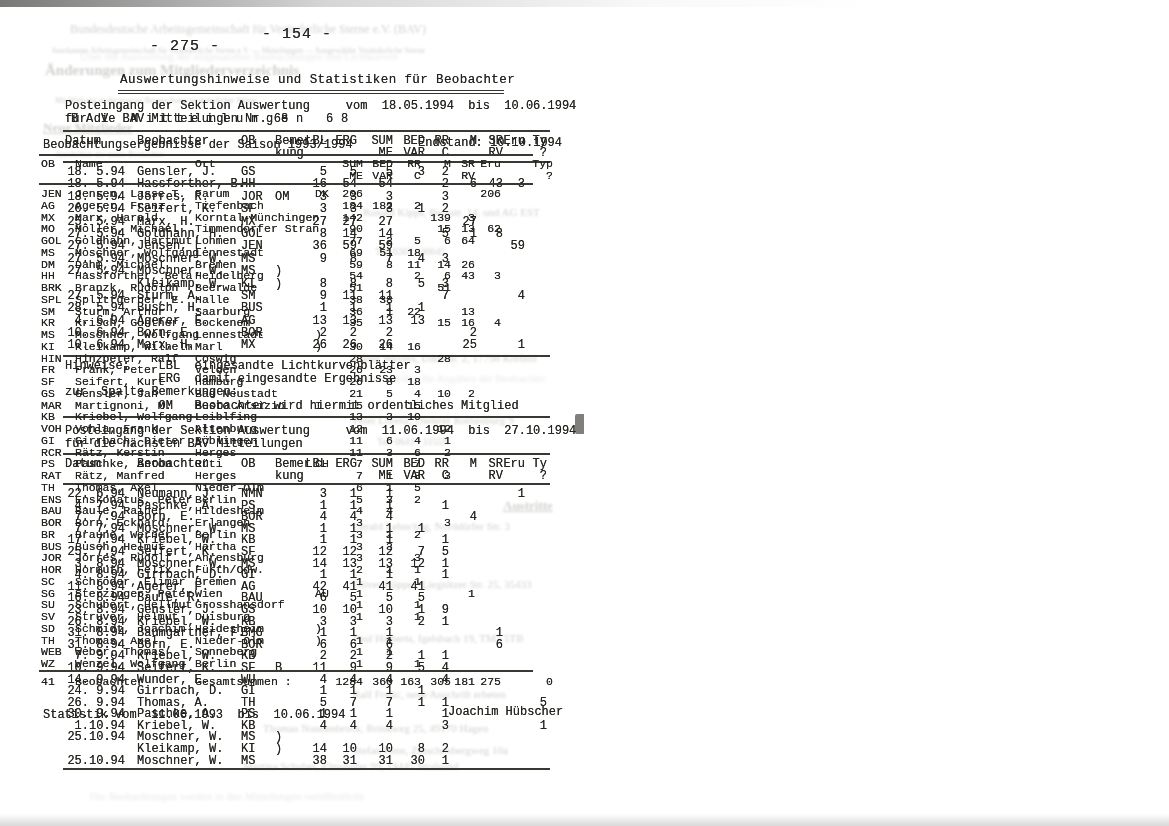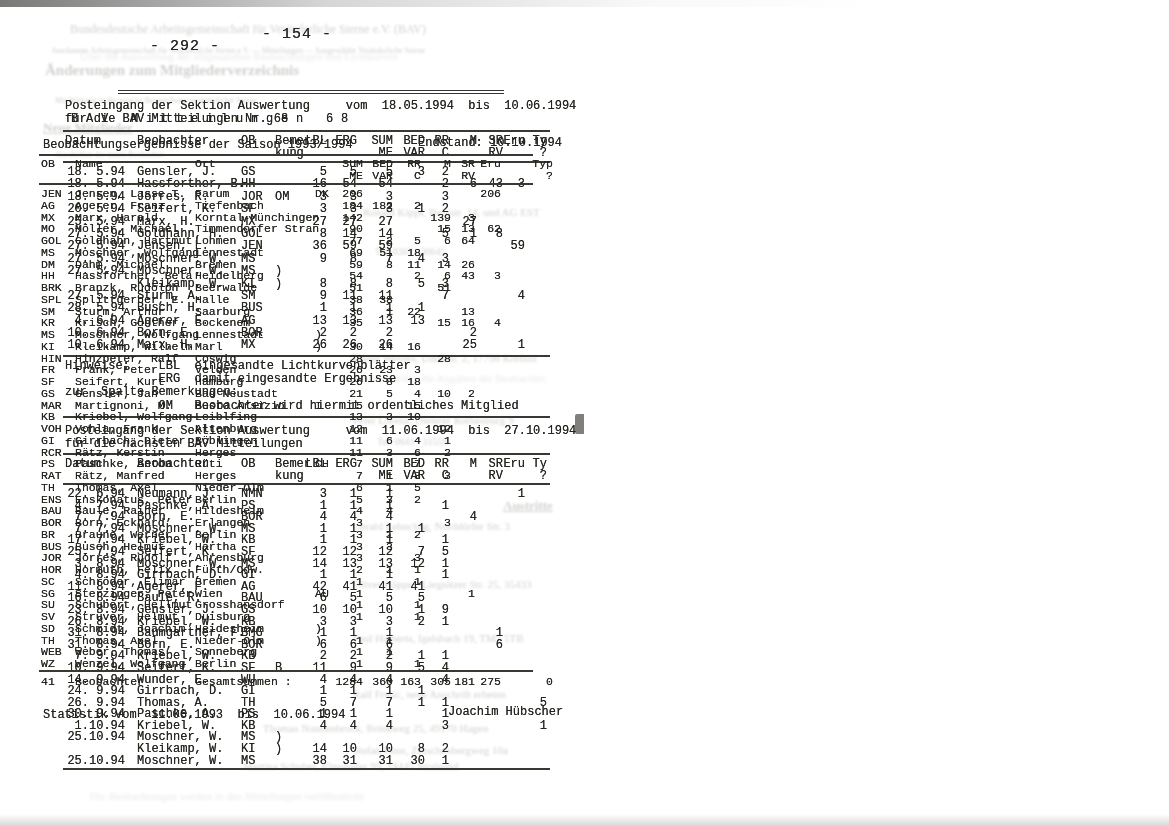--- a/index.html
+++ b/index.html
@@ -86,20 +86,21 @@
   .edge-notch{right:0;top:414px;width:9px;height:20px;background:#3c3a36;opacity:.65;border-radius:2px 0 0 2px;}
 </style>
 </head>
 <body>
 
 <div class="page" style="left:0;width:585px;">
   <div class="ghosts ghosts-left"><div class="ghost-line" style="left: 80px; top: 50px; font-size: 11px;">Über die Auswertung der eingesandten Beobachtungen und Lichtkurven</div><div class="ghost-line" style="left: 340px; top: 372px; font-size: 11px;">Verändert werden die Angaben der Beobachter</div><div class="ghost-line" style="left: 90px; top: 790px; font-size: 11px;">Die Beobachtungen werden in den Mitteilungen veröffentlicht</div></div>
 
   <div class="pagenum ink" style="left:262px;top:26px;">- 154 -</div>
 
+  <div class="sec-title ink" style="left:120px;top:73px;">Auswertungshinweise und Statistiken für Beobachter</div>
   <div class="dline" style="left:118px;top:90px;width:386px;"></div>
   <div class="dline" style="left:118px;top:93px;width:386px;"></div>
 
   <div class="ttl ink" style="left:65px;top:99px;">Posteingang der Sektion Auswertung     vom  18.05.1994  bis  10.06.1994</div>
   <div class="ttl ink" style="left:65px;top:112px;">für die BAV Mitteilungen Nr. 68</div>
 
   <div class="hr" style="left:63px;top:130px;width:487px;"></div>
   <div class="tbl lt hdr ink" style="left:65px;top:135px;"><div class="tr"><span class="td c0">Datum</span><span class="td c1">Beobachter</span><span class="td c2">OB</span><span class="td c3">Bemer</span><span class="td c4">LBL</span><span class="td c5">ERG</span><span class="td c6">SUM</span><span class="td c7">BED</span><span class="td c8">RR</span><span class="td c9">M</span><span class="td c10">SR</span><span class="td c11">Eru</span><span class="td c12">Ty</span></div><div class="tr"><span class="td c0"></span><span class="td c1"></span><span class="td c2"></span><span class="td c3">kung</span><span class="td c4"></span><span class="td c5"></span><span class="td c6">ME</span><span class="td c7">VAR</span><span class="td c8">C</span><span class="td c9"></span><span class="td c10">RV</span><span class="td c11"></span><span class="td c12">?</span></div></div>
   <div class="hr" style="left:63px;top:161px;width:487px;"></div>
   <div class="tbl lt ink" style="left:65px;top:166px;"><div class="tr"><span class="td c0">18. 5.94</span><span class="td c1">Gensler, J.</span><span class="td c2">GS</span><span class="td c3"></span><span class="td c4">5</span><span class="td c5">5</span><span class="td c6">5</span><span class="td c7">3</span><span class="td c8">2</span><span class="td c9"></span><span class="td c10"></span><span class="td c11"></span><span class="td c12"></span></div><div class="tr"><span class="td c0">18. 5.94</span><span class="td c1">Hassforther, B.</span><span class="td c2">HH</span><span class="td c3"></span><span class="td c4">16</span><span class="td c5">54</span><span class="td c6">54</span><span class="td c7"></span><span class="td c8">2</span><span class="td c9">6</span><span class="td c10">43</span><span class="td c11">3</span><span class="td c12"></span></div><div class="tr"><span class="td c0">18. 5.94</span><span class="td c1">Jörres, R.</span><span class="td c2">JOR</span><span class="td c3">OM</span><span class="td c4">3</span><span class="td c5">3</span><span class="td c6">3</span><span class="td c7"></span><span class="td c8">3</span><span class="td c9"></span><span class="td c10"></span><span class="td c11"></span><span class="td c12"></span></div><div class="tr"><span class="td c0">20. 5.94</span><span class="td c1">Seifert, K.</span><span class="td c2">SF</span><span class="td c3"></span><span class="td c4">3</span><span class="td c5">3</span><span class="td c6">3</span><span class="td c7">1</span><span class="td c8">2</span><span class="td c9"></span><span class="td c10"></span><span class="td c11"></span><span class="td c12"></span></div><div class="tr"><span class="td c0">25. 5.94</span><span class="td c1">Marx, H.</span><span class="td c2">MX</span><span class="td c3"></span><span class="td c4">27</span><span class="td c5">27</span><span class="td c6">27</span><span class="td c7"></span><span class="td c8"></span><span class="td c9">27</span><span class="td c10"></span><span class="td c11"></span><span class="td c12"></span></div><div class="tr"><span class="td c0">27. 5.94</span><span class="td c1">Goldhahn, H.</span><span class="td c2">GOL</span><span class="td c3"></span><span class="td c4">8</span><span class="td c5">14</span><span class="td c6">14</span><span class="td c7"></span><span class="td c8">5</span><span class="td c9">1</span><span class="td c10">8</span><span class="td c11"></span><span class="td c12"></span></div><div class="tr"><span class="td c0">27. 5.94</span><span class="td c1">Jensen, L.</span><span class="td c2">JEN</span><span class="td c3"></span><span class="td c4">36</span><span class="td c5">59</span><span class="td c6">59</span><span class="td c7"></span><span class="td c8"></span><span class="td c9"></span><span class="td c10"></span><span class="td c11">59</span><span class="td c12"></span></div><div class="tr"><span class="td c0">27. 5.94</span><span class="td c1">Moschner, W.</span><span class="td c2">MS</span><span class="td c3"></span><span class="td c4">9</span><span class="td c5">8</span><span class="td c6">7</span><span class="td c7">4</span><span class="td c8">3</span><span class="td c9"></span><span class="td c10"></span><span class="td c11"></span><span class="td c12"></span></div><div class="tr"><span class="td c0">27. 5.94</span><span class="td c1">Moschner, W.</span><span class="td c2">MS</span><span class="td c3">)</span><span class="td c4"></span><span class="td c5"></span><span class="td c6"></span><span class="td c7"></span><span class="td c8"></span><span class="td c9"></span><span class="td c10"></span><span class="td c11"></span><span class="td c12"></span></div><div class="tr"><span class="td c0"></span><span class="td c1">Kleikamp, W.</span><span class="td c2">KI</span><span class="td c3">)</span><span class="td c4">8</span><span class="td c5">8</span><span class="td c6">8</span><span class="td c7">5</span><span class="td c8">3</span><span class="td c9"></span><span class="td c10"></span><span class="td c11"></span><span class="td c12"></span></div><div class="tr"><span class="td c0">27. 5.94</span><span class="td c1">Sturm, A.</span><span class="td c2">SM</span><span class="td c3"></span><span class="td c4">9</span><span class="td c5">11</span><span class="td c6">11</span><span class="td c7"></span><span class="td c8">7</span><span class="td c9"></span><span class="td c10"></span><span class="td c11">4</span><span class="td c12"></span></div><div class="tr"><span class="td c0">28. 5.94</span><span class="td c1">Busch, H.</span><span class="td c2">BUS</span><span class="td c3"></span><span class="td c4">1</span><span class="td c5">1</span><span class="td c6">1</span><span class="td c7">1</span><span class="td c8"></span><span class="td c9"></span><span class="td c10"></span><span class="td c11"></span><span class="td c12"></span></div><div class="tr"><span class="td c0">4. 6.94</span><span class="td c1">Agerer, F.</span><span class="td c2">AG</span><span class="td c3"></span><span class="td c4">13</span><span class="td c5">13</span><span class="td c6">13</span><span class="td c7">13</span><span class="td c8"></span><span class="td c9"></span><span class="td c10"></span><span class="td c11"></span><span class="td c12"></span></div><div class="tr"><span class="td c0">10. 6.94</span><span class="td c1">Born, E.</span><span class="td c2">BOR</span><span class="td c3"></span><span class="td c4">2</span><span class="td c5">2</span><span class="td c6">2</span><span class="td c7"></span><span class="td c8"></span><span class="td c9">2</span><span class="td c10"></span><span class="td c11"></span><span class="td c12"></span></div><div class="tr"><span class="td c0">10. 6.94</span><span class="td c1">Marx, H.</span><span class="td c2">MX</span><span class="td c3"></span><span class="td c4">26</span><span class="td c5">26</span><span class="td c6">26</span><span class="td c7"></span><span class="td c8"></span><span class="td c9">25</span><span class="td c10"></span><span class="td c11">1</span><span class="td c12"></span></div></div>
@@ -117,21 +118,21 @@
   <div class="hr" style="left:63px;top:453px;width:487px;"></div>
   <div class="tbl lt hdr ink" style="left:65px;top:458px;"><div class="tr"><span class="td c0">Datum</span><span class="td c1">Beobachter</span><span class="td c2">OB</span><span class="td c3">Bemer</span><span class="td c4">LBL</span><span class="td c5">ERG</span><span class="td c6">SUM</span><span class="td c7">BED</span><span class="td c8">RR</span><span class="td c9">M</span><span class="td c10">SR</span><span class="td c11">Eru</span><span class="td c12">Ty</span></div><div class="tr"><span class="td c0"></span><span class="td c1"></span><span class="td c2"></span><span class="td c3">kung</span><span class="td c4"></span><span class="td c5"></span><span class="td c6">ME</span><span class="td c7">VAR</span><span class="td c8">C</span><span class="td c9"></span><span class="td c10">RV</span><span class="td c11"></span><span class="td c12">?</span></div></div>
   <div class="hr" style="left:63px;top:483px;width:487px;"></div>
   <div class="tbl lt t2 ink" style="left:65px;top:489px;"><div class="tr"><span class="td c0">22. 6.94</span><span class="td c1">Neumann, J.</span><span class="td c2">NMN</span><span class="td c3"></span><span class="td c4">3</span><span class="td c5">1</span><span class="td c6">1</span><span class="td c7"></span><span class="td c8"></span><span class="td c9"></span><span class="td c10"></span><span class="td c11">1</span><span class="td c12"></span></div><div class="tr"><span class="td c0">4. 7.94</span><span class="td c1">Paschke, A.</span><span class="td c2">PS</span><span class="td c3"></span><span class="td c4">1</span><span class="td c5">1</span><span class="td c6">1</span><span class="td c7"></span><span class="td c8">1</span><span class="td c9"></span><span class="td c10"></span><span class="td c11"></span><span class="td c12"></span></div><div class="tr"><span class="td c0">7. 7.94</span><span class="td c1">Born, E.</span><span class="td c2">BOR</span><span class="td c3"></span><span class="td c4">4</span><span class="td c5">4</span><span class="td c6">4</span><span class="td c7"></span><span class="td c8"></span><span class="td c9">4</span><span class="td c10"></span><span class="td c11"></span><span class="td c12"></span></div><div class="tr"><span class="td c0">7. 7.94</span><span class="td c1">Moschner, W.</span><span class="td c2">MS</span><span class="td c3"></span><span class="td c4">1</span><span class="td c5">1</span><span class="td c6">1</span><span class="td c7">1</span><span class="td c8"></span><span class="td c9"></span><span class="td c10"></span><span class="td c11"></span><span class="td c12"></span></div><div class="tr"><span class="td c0">17. 7.94</span><span class="td c1">Kriebel, W.</span><span class="td c2">KB</span><span class="td c3"></span><span class="td c4">1</span><span class="td c5">1</span><span class="td c6">1</span><span class="td c7"></span><span class="td c8">1</span><span class="td c9"></span><span class="td c10"></span><span class="td c11"></span><span class="td c12"></span></div><div class="tr"><span class="td c0">25. 7.94</span><span class="td c1">Seifert, K.</span><span class="td c2">SF</span><span class="td c3"></span><span class="td c4">12</span><span class="td c5">12</span><span class="td c6">12</span><span class="td c7">7</span><span class="td c8">5</span><span class="td c9"></span><span class="td c10"></span><span class="td c11"></span><span class="td c12"></span></div><div class="tr"><span class="td c0">3. 8.94</span><span class="td c1">Moschner, W.</span><span class="td c2">MS</span><span class="td c3"></span><span class="td c4">14</span><span class="td c5">13</span><span class="td c6">13</span><span class="td c7">12</span><span class="td c8">1</span><span class="td c9"></span><span class="td c10"></span><span class="td c11"></span><span class="td c12"></span></div><div class="tr"><span class="td c0">4. 8.94</span><span class="td c1">Girrbach, D.</span><span class="td c2">GI</span><span class="td c3"></span><span class="td c4">1</span><span class="td c5">1</span><span class="td c6">1</span><span class="td c7"></span><span class="td c8">1</span><span class="td c9"></span><span class="td c10"></span><span class="td c11"></span><span class="td c12"></span></div><div class="tr"><span class="td c0">11. 8.94</span><span class="td c1">Agerer, F.</span><span class="td c2">AG</span><span class="td c3"></span><span class="td c4">42</span><span class="td c5">41</span><span class="td c6">41</span><span class="td c7">41</span><span class="td c8"></span><span class="td c9"></span><span class="td c10"></span><span class="td c11"></span><span class="td c12"></span></div><div class="tr"><span class="td c0">16. 8.94</span><span class="td c1">Baule, R.</span><span class="td c2">BAU</span><span class="td c3"></span><span class="td c4">6</span><span class="td c5">5</span><span class="td c6">5</span><span class="td c7">5</span><span class="td c8"></span><span class="td c9"></span><span class="td c10"></span><span class="td c11"></span><span class="td c12"></span></div><div class="tr"><span class="td c0">23. 8.94</span><span class="td c1">Gensler, J.</span><span class="td c2">GS</span><span class="td c3"></span><span class="td c4">10</span><span class="td c5">10</span><span class="td c6">10</span><span class="td c7">1</span><span class="td c8">9</span><span class="td c9"></span><span class="td c10"></span><span class="td c11"></span><span class="td c12"></span></div><div class="tr"><span class="td c0">26. 8.94</span><span class="td c1">Kriebel, W.</span><span class="td c2">KB</span><span class="td c3"></span><span class="td c4">3</span><span class="td c5">3</span><span class="td c6">3</span><span class="td c7">2</span><span class="td c8">1</span><span class="td c9"></span><span class="td c10"></span><span class="td c11"></span><span class="td c12"></span></div><div class="tr"><span class="td c0">31. 8.94</span><span class="td c1">Baumgartner, F.</span><span class="td c2">BMG</span><span class="td c3"></span><span class="td c4">1</span><span class="td c5">1</span><span class="td c6">1</span><span class="td c7"></span><span class="td c8"></span><span class="td c9"></span><span class="td c10">1</span><span class="td c11"></span><span class="td c12"></span></div><div class="tr"><span class="td c0">31. 8.94</span><span class="td c1">Born, E.</span><span class="td c2">BOR</span><span class="td c3"></span><span class="td c4">6</span><span class="td c5">6</span><span class="td c6">6</span><span class="td c7"></span><span class="td c8"></span><span class="td c9"></span><span class="td c10">6</span><span class="td c11"></span><span class="td c12"></span></div><div class="tr"><span class="td c0">7. 9.94</span><span class="td c1">Kriebel, W.</span><span class="td c2">KB</span><span class="td c3"></span><span class="td c4">2</span><span class="td c5">2</span><span class="td c6">2</span><span class="td c7">1</span><span class="td c8">1</span><span class="td c9"></span><span class="td c10"></span><span class="td c11"></span><span class="td c12"></span></div><div class="tr"><span class="td c0">10. 9.94</span><span class="td c1">Seifert, K.</span><span class="td c2">SF</span><span class="td c3">B</span><span class="td c4">11</span><span class="td c5">9</span><span class="td c6">9</span><span class="td c7">5</span><span class="td c8">4</span><span class="td c9"></span><span class="td c10"></span><span class="td c11"></span><span class="td c12"></span></div><div class="tr"><span class="td c0">14. 9.94</span><span class="td c1">Wunder, E.</span><span class="td c2">WU</span><span class="td c3"></span><span class="td c4">4</span><span class="td c5">4</span><span class="td c6">4</span><span class="td c7"></span><span class="td c8">4</span><span class="td c9"></span><span class="td c10"></span><span class="td c11"></span><span class="td c12"></span></div><div class="tr"><span class="td c0">24. 9.94</span><span class="td c1">Girrbach, D.</span><span class="td c2">GI</span><span class="td c3"></span><span class="td c4">1</span><span class="td c5">1</span><span class="td c6">1</span><span class="td c7">1</span><span class="td c8"></span><span class="td c9"></span><span class="td c10"></span><span class="td c11"></span><span class="td c12"></span></div><div class="tr"><span class="td c0">26. 9.94</span><span class="td c1">Thomas, A.</span><span class="td c2">TH</span><span class="td c3"></span><span class="td c4">5</span><span class="td c5">7</span><span class="td c6">7</span><span class="td c7">1</span><span class="td c8">1</span><span class="td c9"></span><span class="td c10"></span><span class="td c11"></span><span class="td c12">5</span></div><div class="tr"><span class="td c0">30. 9.94</span><span class="td c1">Paschke, A.</span><span class="td c2">PS</span><span class="td c3"></span><span class="td c4">1</span><span class="td c5">1</span><span class="td c6">1</span><span class="td c7"></span><span class="td c8">1</span><span class="td c9"></span><span class="td c10"></span><span class="td c11"></span><span class="td c12"></span></div><div class="tr"><span class="td c0">1.10.94</span><span class="td c1">Kriebel, W.</span><span class="td c2">KB</span><span class="td c3"></span><span class="td c4">4</span><span class="td c5">4</span><span class="td c6">4</span><span class="td c7"></span><span class="td c8">3</span><span class="td c9"></span><span class="td c10"></span><span class="td c11"></span><span class="td c12">1</span></div><div class="tr"><span class="td c0">25.10.94</span><span class="td c1">Moschner, W.</span><span class="td c2">MS</span><span class="td c3">)</span><span class="td c4"></span><span class="td c5"></span><span class="td c6"></span><span class="td c7"></span><span class="td c8"></span><span class="td c9"></span><span class="td c10"></span><span class="td c11"></span><span class="td c12"></span></div><div class="tr"><span class="td c0"></span><span class="td c1">Kleikamp, W.</span><span class="td c2">KI</span><span class="td c3">)</span><span class="td c4">14</span><span class="td c5">10</span><span class="td c6">10</span><span class="td c7">8</span><span class="td c8">2</span><span class="td c9"></span><span class="td c10"></span><span class="td c11"></span><span class="td c12"></span></div><div class="tr"><span class="td c0">25.10.94</span><span class="td c1">Moschner, W.</span><span class="td c2">MS</span><span class="td c3"></span><span class="td c4">38</span><span class="td c5">31</span><span class="td c6">31</span><span class="td c7">30</span><span class="td c8">1</span><span class="td c9"></span><span class="td c10"></span><span class="td c11"></span><span class="td c12"></span></div></div>
   <div class="hr" style="left:63px;top:768px;width:487px;"></div>
 </div>
 
 <div class="page" style="left:585px;width:584px;margin-left:-585px;left:0;width:1169px;">
   <div class="ghosts"><div class="ghost-line" style="left: 655px; top: 22px; font-size: 12px;">Bundesdeutsche Arbeitsgemeinschaft für Veränderliche Sterne e.V. (BAV)</div><div class="ghost-line" style="left: 636px; top: 46px; font-size: 8px;">Anerkannte Arbeitsgemeinschaft für veränderliche Sterne e.V. — Mitteilungen — Ausgewählte Veränderliche Sterne</div><div class="ghost-line gb" style="left: 630px; top: 62px; font-size: 15px;">Änderungen zum Mitgliederverzeichnis</div><div class="ghost-line" style="left: 640px; top: 96px; font-size: 8px;">Mit Wirkung in die neueste Besprechung veränderlicher Sterne</div><div class="ghost-line gb gu" style="left: 628px; top: 120px; font-size: 13px;">Neue Mitglieder</div><div class="ghost-line" style="left: 640px; top: 150px; font-size: 8px;">Anschriften der neuen Beobachter</div><div class="ghost-line" style="left: 948px; top: 206px; font-size: 11px;">Ronald Kipps, Bergstr. 14, und AG EST</div><div class="ghost-line" style="left: 960px; top: 246px; font-size: 10px;">Tel. 0367 / 30645</div><div class="ghost-line" style="left: 938px; top: 352px; font-size: 11px;">Dieter Wevers, Udohstr. 2, 17798 Krefeld</div><div class="ghost-line" style="left: 938px; top: 414px; font-size: 11px;">Peter Lorenz, Dieterer Rothenburg 9</div><div class="ghost-line" style="left: 962px; top: 436px; font-size: 10px;">Tel. 0641 / 31559</div><div class="ghost-line gb gu" style="left: 1088px; top: 498px; font-size: 13px;">Austritte</div><div class="ghost-line" style="left: 938px; top: 520px; font-size: 11px;">Gerald Lehnchag, Norddörfer Str. 3</div><div class="ghost-line" style="left: 938px; top: 578px; font-size: 11px;">Oliver Küppel, Liegnitzer Str. 25, 35433</div><div class="ghost-line" style="left: 938px; top: 632px; font-size: 11px;">Paul Hieberts, Igelsbach 19, TM3 5TB</div><div class="ghost-line" style="left: 938px; top: 688px; font-size: 11px;">Ralf Frmic, neue Anschrift erbeten</div><div class="ghost-line" style="left: 848px; top: 722px; font-size: 11px;">Thomas Nunnenbrock, Brinkweg 25, 49170 Hagen</div><div class="ghost-line" style="left: 938px; top: 744px; font-size: 11px;">Stefan Penn, Zinschenbergweg 10a</div><div class="ghost-line" style="left: 828px; top: 760px; font-size: 11px;">Martina Schuber, Elmshofer 99, 14445 Stralsund</div></div>
 
-  <div class="pagenum ink" style="left:735px;top:38px;">- 292 -</div>
+  <div class="pagenum ink" style="left:735px;top:38px;">- 275 -</div>
 
   <div class="ttl ink" style="left:656px;top:112px;letter-spacing:.3px;">B A V   M i t t e i l u n g e n   6 8</div>
   <div class="ttl ink" style="left:628px;top:138px;">Beobachtungsergebnisse der Saison 1993/1994</div>
   <div class="ttl ink" style="left:1003px;top:136px;">Endstand: 10.10.1994</div>
 
   <div class="hr" style="left:624px;top:154px;width:494px;"></div>
   <div class="tbl rt hdr ink" style="left:626px;top:158px;"><div class="tr"><span class="td c0">OB</span><span class="td c1">Name</span><span class="td c2">Ort</span><span class="td c3"></span><span class="td c4">SUM</span><span class="td c5">BED</span><span class="td c6">RR</span><span class="td c7">M</span><span class="td c8">SR</span><span class="td c9">Eru</span><span class="td c10">Typ</span></div><div class="tr"><span class="td c0"></span><span class="td c1"></span><span class="td c2"></span><span class="td c3"></span><span class="td c4">ME</span><span class="td c5">VAR</span><span class="td c6">C</span><span class="td c7"></span><span class="td c8">RV</span><span class="td c9"></span><span class="td c10">?</span></div></div>
   <div class="hr" style="left:624px;top:183px;width:494px;"></div>
   <div class="tbl rt ink" style="left:626px;top:188px;"><div class="tr"><span class="td c0">JEN</span><span class="td c1">Jensen, Lasse T.</span><span class="td c2">Farum</span><span class="td c3">DK</span><span class="td c4">206</span><span class="td c5"></span><span class="td c6"></span><span class="td c7"></span><span class="td c8"></span><span class="td c9">206</span><span class="td c10"></span></div><div class="tr"><span class="td c0">AG</span><span class="td c1">Agerer, Franz</span><span class="td c2">Tiefenbach</span><span class="td c3"></span><span class="td c4">184</span><span class="td c5">182</span><span class="td c6">2</span><span class="td c7"></span><span class="td c8"></span><span class="td c9"></span><span class="td c10"></span></div><div class="tr"><span class="td c0">MX</span><span class="td c1">Marx, Harald</span><span class="td c2">Korntal-Münchingen</span><span class="td c3"></span><span class="td c4">142</span><span class="td c5"></span><span class="td c6"></span><span class="td c7">139</span><span class="td c8">3</span><span class="td c9"></span><span class="td c10"></span></div><div class="tr"><span class="td c0">MO</span><span class="td c1">Möller, Michael</span><span class="td c2">Timmendorfer Stran</span><span class="td c3"></span><span class="td c4">90</span><span class="td c5"></span><span class="td c6"></span><span class="td c7">15</span><span class="td c8">13</span><span class="td c9">62</span><span class="td c10"></span></div><div class="tr"><span class="td c0">GOL</span><span class="td c1">Goldhahn, Hartmut</span><span class="td c2">Lohmen</span><span class="td c3"></span><span class="td c4">77</span><span class="td c5">2</span><span class="td c6">5</span><span class="td c7">6</span><span class="td c8">64</span><span class="td c9"></span><span class="td c10"></span></div><div class="tr"><span class="td c0">MS</span><span class="td c1">Moschner, Wolfgang</span><span class="td c2">Lennestadt</span><span class="td c3"></span><span class="td c4">69</span><span class="td c5">51</span><span class="td c6">18</span><span class="td c7"></span><span class="td c8"></span><span class="td c9"></span><span class="td c10"></span></div><div class="tr"><span class="td c0">DM</span><span class="td c1">Dahm, Michael</span><span class="td c2">Bremen</span><span class="td c3"></span><span class="td c4">59</span><span class="td c5">8</span><span class="td c6">11</span><span class="td c7">14</span><span class="td c8">26</span><span class="td c9"></span><span class="td c10"></span></div><div class="tr"><span class="td c0">HH</span><span class="td c1">Hassforther, Bela</span><span class="td c2">Heidelberg</span><span class="td c3"></span><span class="td c4">54</span><span class="td c5"></span><span class="td c6">2</span><span class="td c7">6</span><span class="td c8">43</span><span class="td c9">3</span><span class="td c10"></span></div><div class="tr"><span class="td c0">BRK</span><span class="td c1">Branzk, Rudolph</span><span class="td c2">Beerwalde</span><span class="td c3"></span><span class="td c4">51</span><span class="td c5"></span><span class="td c6"></span><span class="td c7">51</span><span class="td c8"></span><span class="td c9"></span><span class="td c10"></span></div><div class="tr"><span class="td c0">SPL</span><span class="td c1">Splittgerber, E.</span><span class="td c2">Halle</span><span class="td c3"></span><span class="td c4">38</span><span class="td c5">38</span><span class="td c6"></span><span class="td c7"></span><span class="td c8"></span><span class="td c9"></span><span class="td c10"></span></div><div class="tr"><span class="td c0">SM</span><span class="td c1">Sturm, Arthur</span><span class="td c2">Saarburg</span><span class="td c3"></span><span class="td c4">36</span><span class="td c5">1</span><span class="td c6">22</span><span class="td c7"></span><span class="td c8">13</span><span class="td c9"></span><span class="td c10"></span></div><div class="tr"><span class="td c0">KR</span><span class="td c1">Krisch, Günther</span><span class="td c2">Bockenem</span><span class="td c3"></span><span class="td c4">35</span><span class="td c5"></span><span class="td c6"></span><span class="td c7">15</span><span class="td c8">16</span><span class="td c9">4</span><span class="td c10"></span></div><div class="tr"><span class="td c0">MS</span><span class="td c1">Moschner, Wolfgang</span><span class="td c2">Lennestadt</span><span class="td c3">)</span><span class="td c4"></span><span class="td c5"></span><span class="td c6"></span><span class="td c7"></span><span class="td c8"></span><span class="td c9"></span><span class="td c10"></span></div><div class="tr"><span class="td c0">KI</span><span class="td c1">Kleikamp, Wilhelm</span><span class="td c2">Marl</span><span class="td c3">)</span><span class="td c4">30</span><span class="td c5">14</span><span class="td c6">16</span><span class="td c7"></span><span class="td c8"></span><span class="td c9"></span><span class="td c10"></span></div><div class="tr"><span class="td c0">HIN</span><span class="td c1">Hinzpeter, Ralf</span><span class="td c2">Coswig</span><span class="td c3"></span><span class="td c4">28</span><span class="td c5"></span><span class="td c6"></span><span class="td c7">28</span><span class="td c8"></span><span class="td c9"></span><span class="td c10"></span></div><div class="tr"><span class="td c0">FR</span><span class="td c1">Frank, Peter</span><span class="td c2">Velden</span><span class="td c3"></span><span class="td c4">26</span><span class="td c5">23</span><span class="td c6">3</span><span class="td c7"></span><span class="td c8"></span><span class="td c9"></span><span class="td c10"></span></div><div class="tr"><span class="td c0">SF</span><span class="td c1">Seifert, Kurt</span><span class="td c2">Hamburg</span><span class="td c3"></span><span class="td c4">26</span><span class="td c5">8</span><span class="td c6">18</span><span class="td c7"></span><span class="td c8"></span><span class="td c9"></span><span class="td c10"></span></div><div class="tr"><span class="td c0">GS</span><span class="td c1">Gensler, Jan</span><span class="td c2">Bad Neustadt</span><span class="td c3"></span><span class="td c4">21</span><span class="td c5">5</span><span class="td c6">4</span><span class="td c7">10</span><span class="td c8">2</span><span class="td c9"></span><span class="td c10"></span></div><div class="tr"><span class="td c0">MAR</span><span class="td c1">Martignoni, M.</span><span class="td c2">Busto Arsizio</span><span class="td c3">I</span><span class="td c4">15</span><span class="td c5"></span><span class="td c6">15</span><span class="td c7"></span><span class="td c8"></span><span class="td c9"></span><span class="td c10"></span></div><div class="tr"><span class="td c0">KB</span><span class="td c1">Kriebel, Wolfgang</span><span class="td c2">Leiblfing</span><span class="td c3"></span><span class="td c4">13</span><span class="td c5">3</span><span class="td c6">10</span><span class="td c7"></span><span class="td c8"></span><span class="td c9"></span><span class="td c10"></span></div><div class="tr"><span class="td c0">VOH</span><span class="td c1">Vohla, Frank</span><span class="td c2">Altenburg</span><span class="td c3"></span><span class="td c4">12</span><span class="td c5"></span><span class="td c6"></span><span class="td c7">12</span><span class="td c8"></span><span class="td c9"></span><span class="td c10"></span></div><div class="tr"><span class="td c0">GI</span><span class="td c1">Girrbach, Dieter</span><span class="td c2">Böblingen</span><span class="td c3"></span><span class="td c4">11</span><span class="td c5">6</span><span class="td c6">4</span><span class="td c7">1</span><span class="td c8"></span><span class="td c9"></span><span class="td c10"></span></div><div class="tr"><span class="td c0">RCR</span><span class="td c1">Rätz, Kerstin</span><span class="td c2">Herges</span><span class="td c3"></span><span class="td c4">11</span><span class="td c5">3</span><span class="td c6">6</span><span class="td c7">2</span><span class="td c8"></span><span class="td c9"></span><span class="td c10"></span></div><div class="tr"><span class="td c0">PS</span><span class="td c1">Paschke, Anton</span><span class="td c2">Rüti</span><span class="td c3">CH</span><span class="td c4">7</span><span class="td c5"></span><span class="td c6">7</span><span class="td c7"></span><span class="td c8"></span><span class="td c9"></span><span class="td c10"></span></div><div class="tr"><span class="td c0">RAT</span><span class="td c1">Rätz, Manfred</span><span class="td c2">Herges</span><span class="td c3"></span><span class="td c4">7</span><span class="td c5">1</span><span class="td c6">3</span><span class="td c7">3</span><span class="td c8"></span><span class="td c9"></span><span class="td c10"></span></div><div class="tr"><span class="td c0">TH</span><span class="td c1">Thomas, Axel</span><span class="td c2">Nieder-Olm</span><span class="td c3"></span><span class="td c4">6</span><span class="td c5">1</span><span class="td c6">5</span><span class="td c7"></span><span class="td c8"></span><span class="td c9"></span><span class="td c10"></span></div><div class="tr"><span class="td c0">ENS</span><span class="td c1">Enskonatus, Peter</span><span class="td c2">Berlin</span><span class="td c3"></span><span class="td c4">5</span><span class="td c5">3</span><span class="td c6">2</span><span class="td c7"></span><span class="td c8"></span><span class="td c9"></span><span class="td c10"></span></div><div class="tr"><span class="td c0">BAU</span><span class="td c1">Baule, Rainer</span><span class="td c2">Hildesheim</span><span class="td c3"></span><span class="td c4">4</span><span class="td c5">4</span><span class="td c6"></span><span class="td c7"></span><span class="td c8"></span><span class="td c9"></span><span class="td c10"></span></div><div class="tr"><span class="td c0">BOR</span><span class="td c1">Born, Eckhard</span><span class="td c2">Erlangen</span><span class="td c3"></span><span class="td c4">3</span><span class="td c5"></span><span class="td c6"></span><span class="td c7">3</span><span class="td c8"></span><span class="td c9"></span><span class="td c10"></span></div><div class="tr"><span class="td c0">BR</span><span class="td c1">Braune, Werner</span><span class="td c2">Berlin</span><span class="td c3"></span><span class="td c4">3</span><span class="td c5">1</span><span class="td c6">2</span><span class="td c7"></span><span class="td c8"></span><span class="td c9"></span><span class="td c10"></span></div><div class="tr"><span class="td c0">BUS</span><span class="td c1">Busch, Helmut</span><span class="td c2">Hartha</span><span class="td c3"></span><span class="td c4">3</span><span class="td c5">3</span><span class="td c6"></span><span class="td c7"></span><span class="td c8"></span><span class="td c9"></span><span class="td c10"></span></div><div class="tr"><span class="td c0">JOR</span><span class="td c1">Jörres, Rudolf</span><span class="td c2">Ahrensburg</span><span class="td c3"></span><span class="td c4">3</span><span class="td c5"></span><span class="td c6">3</span><span class="td c7"></span><span class="td c8"></span><span class="td c9"></span><span class="td c10"></span></div><div class="tr"><span class="td c0">HOR</span><span class="td c1">Hormuth, Felix</span><span class="td c2">Fürth/Odw.</span><span class="td c3"></span><span class="td c4">2</span><span class="td c5">1</span><span class="td c6">1</span><span class="td c7"></span><span class="td c8"></span><span class="td c9"></span><span class="td c10"></span></div><div class="tr"><span class="td c0">SC</span><span class="td c1">Schröder, Elimar</span><span class="td c2">Bremen</span><span class="td c3"></span><span class="td c4">1</span><span class="td c5"></span><span class="td c6">1</span><span class="td c7"></span><span class="td c8"></span><span class="td c9"></span><span class="td c10"></span></div><div class="tr"><span class="td c0">SG</span><span class="td c1">Sterzinger, Peter</span><span class="td c2">Wien</span><span class="td c3">AU</span><span class="td c4">1</span><span class="td c5"></span><span class="td c6"></span><span class="td c7"></span><span class="td c8">1</span><span class="td c9"></span><span class="td c10"></span></div><div class="tr"><span class="td c0">SU</span><span class="td c1">Schubert, Hellmut</span><span class="td c2">Grosshansdorf</span><span class="td c3"></span><span class="td c4">1</span><span class="td c5"></span><span class="td c6">1</span><span class="td c7"></span><span class="td c8"></span><span class="td c9"></span><span class="td c10"></span></div><div class="tr"><span class="td c0">SV</span><span class="td c1">Strüver, Helmut</span><span class="td c2">Duisburg</span><span class="td c3"></span><span class="td c4">1</span><span class="td c5"></span><span class="td c6">1</span><span class="td c7"></span><span class="td c8"></span><span class="td c9"></span><span class="td c10"></span></div><div class="tr"><span class="td c0">SD</span><span class="td c1">Schmidt, Joachim</span><span class="td c2">Heidesheim</span><span class="td c3">)</span><span class="td c4"></span><span class="td c5"></span><span class="td c6"></span><span class="td c7"></span><span class="td c8"></span><span class="td c9"></span><span class="td c10"></span></div><div class="tr"><span class="td c0">TH</span><span class="td c1">Thomas, Axel</span><span class="td c2">Nieder-Olm</span><span class="td c3">)</span><span class="td c4">1</span><span class="td c5">1</span><span class="td c6"></span><span class="td c7"></span><span class="td c8"></span><span class="td c9"></span><span class="td c10"></span></div><div class="tr"><span class="td c0">WEB</span><span class="td c1">Weber, Thomas</span><span class="td c2">Sonneberg</span><span class="td c3"></span><span class="td c4">1</span><span class="td c5">1</span><span class="td c6"></span><span class="td c7"></span><span class="td c8"></span><span class="td c9"></span><span class="td c10"></span></div><div class="tr"><span class="td c0">WZ</span><span class="td c1">Wenzel, Wolfgang</span><span class="td c2">Berlin</span><span class="td c3"></span><span class="td c4">1</span><span class="td c5"></span><span class="td c6">1</span><span class="td c7"></span><span class="td c8"></span><span class="td c9"></span><span class="td c10"></span></div></div>
   <div class="hr" style="left:624px;top:670px;width:494px;"></div>

